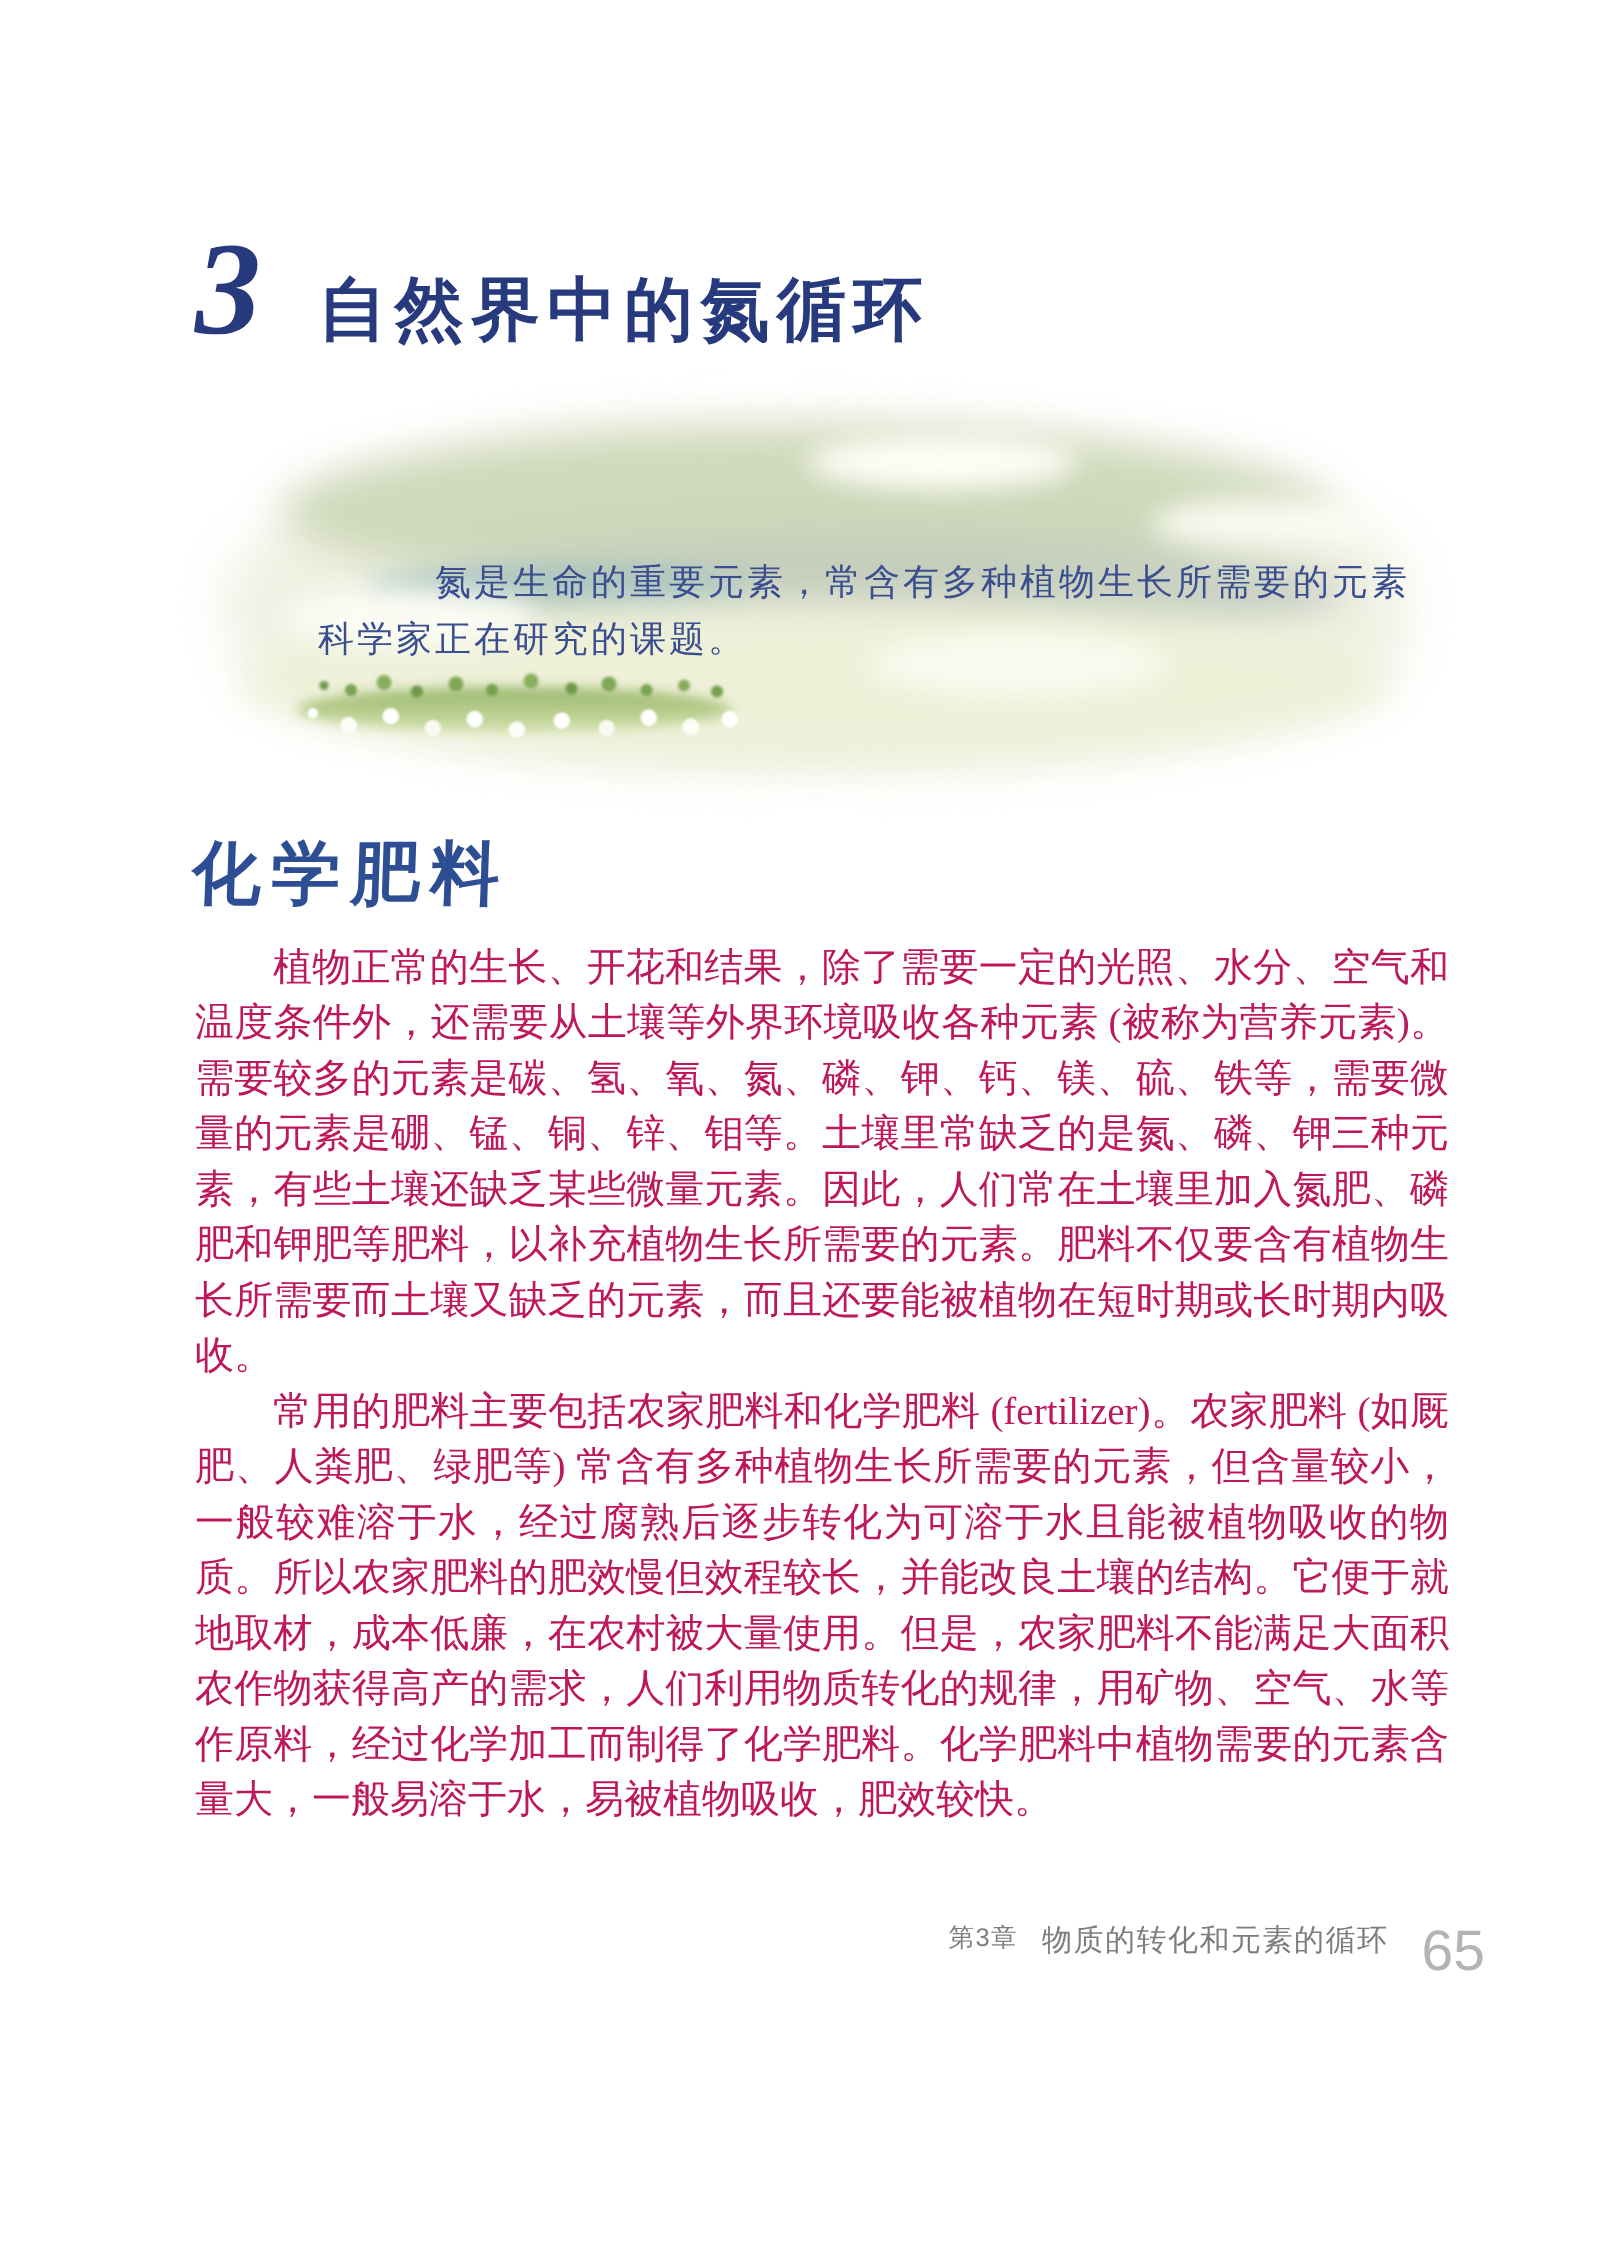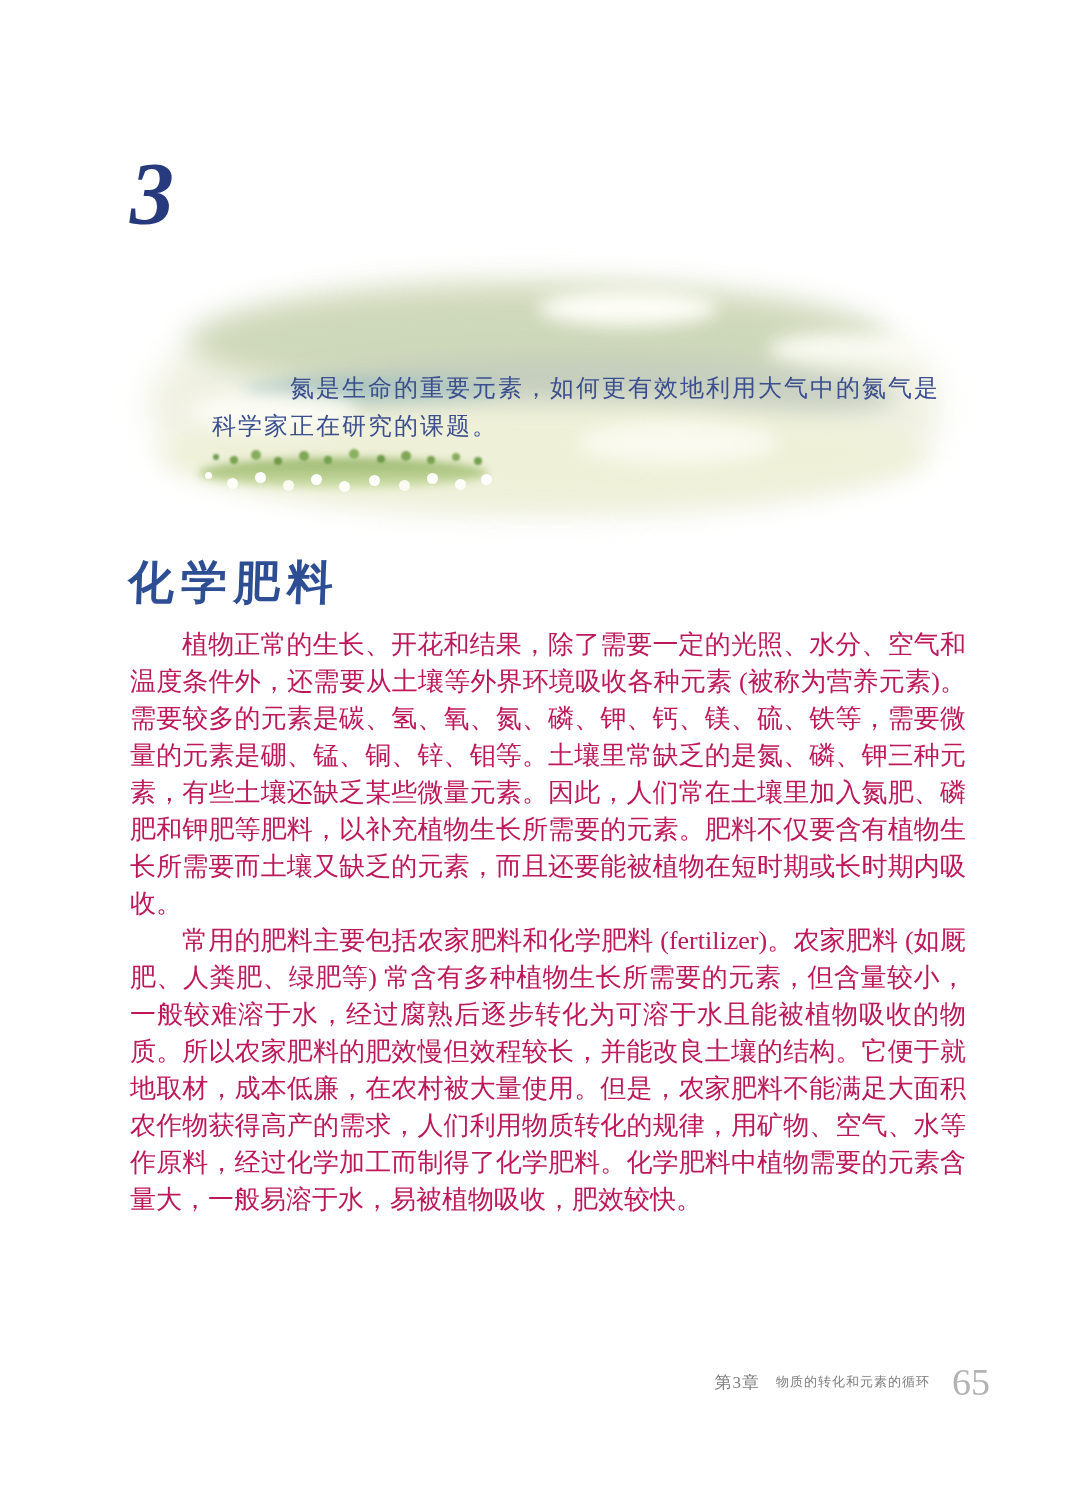--- a/index.html
+++ b/index.html
@@ -168,66 +168,67 @@
   }
   .body-text p {
     margin: 0;
     text-indent: 2em;
   }
 
   
   .footer {
     position: absolute;
     right: 90px;
-    top: 1360px;
+    top: 1280px;
     display: flex;
-    align-items: center;
-    font-family: Liberation Serif, serif;
+    align-items: flex-start;
+    font-family: Liberation Sans, sans-serif;
     color: #7d7d7d;
   }
   .footer-chapter-label {
     font-size: 17px;
     letter-spacing: 1px;
   }
   .footer-chapter-title {
-    font-size: 13px;
+    font-size: 20px;
     letter-spacing: 1px;
     margin-left: 16px;
   }
   .footer-page-number {
     font-size: 38px;
     color: #b3b3b3;
     margin-left: 22px;
   }
 </style>
 </head>
 <body>
 
 <div>
 
   <div class="chapter-head">
     <div class="chapter-number">3</div>
+    <div class="chapter-title">自然界中的氮循环</div>
   </div>
 
   <div class="illustration">
     <div class="wash wash-base"></div>
     <div class="wash wash-sky"></div>
     <div class="wash wash-mid"></div>
     <div class="wash wash-teal"></div>
     <div class="wash wash-field"></div>
     <div class="cloud cloud-1"></div>
     <div class="cloud cloud-2"></div>
     <div class="cloud cloud-3"></div>
     <div class="cloud cloud-4"></div>
     <div class="grass">
       <div class="grass-base"></div>
       <div class="grass-dots"></div>
       <div class="flower-dots"></div>
     </div>
-    <div class="caption-line caption-1">氮是生命的重要元素，如何更有效地利用大气中的氮气是</div>
+    <div class="caption-line caption-1">氮是生命的重要元素，常含有多种植物生长所需要的元素</div>
     <div class="caption-line caption-2">科学家正在研究的课题。</div>
   </div>
 
   <div class="section-heading">化学肥料</div>
 
   <div class="body-text">
     <p>植物正常的生长、开花和结果，除了需要一定的光照、水分、空气和温度条件外，还需要从土壤等外界环境吸收各种元素 (被称为营养元素)。需要较多的元素是碳、氢、氧、氮、磷、钾、钙、镁、硫、铁等，需要微量的元素是硼、锰、铜、锌、钼等。土壤里常缺乏的是氮、磷、钾三种元素，有些土壤还缺乏某些微量元素。因此，人们常在土壤里加入氮肥、磷肥和钾肥等肥料，以补充植物生长所需要的元素。肥料不仅要含有植物生长所需要而土壤又缺乏的元素，而且还要能被植物在短时期或长时期内吸收。</p>
     <p>常用的肥料主要包括农家肥料和化学肥料 (fertilizer)。农家肥料 (如厩肥、人粪肥、绿肥等) 常含有多种植物生长所需要的元素，但含量较小，一般较难溶于水，经过腐熟后逐步转化为可溶于水且能被植物吸收的物质。所以农家肥料的肥效慢但效程较长，并能改良土壤的结构。它便于就地取材，成本低廉，在农村被大量使用。但是，农家肥料不能满足大面积农作物获得高产的需求，人们利用物质转化的规律，用矿物、空气、水等作原料，经过化学加工而制得了化学肥料。化学肥料中植物需要的元素含量大，一般易溶于水，易被植物吸收，肥效较快。</p>
   </div>
 

